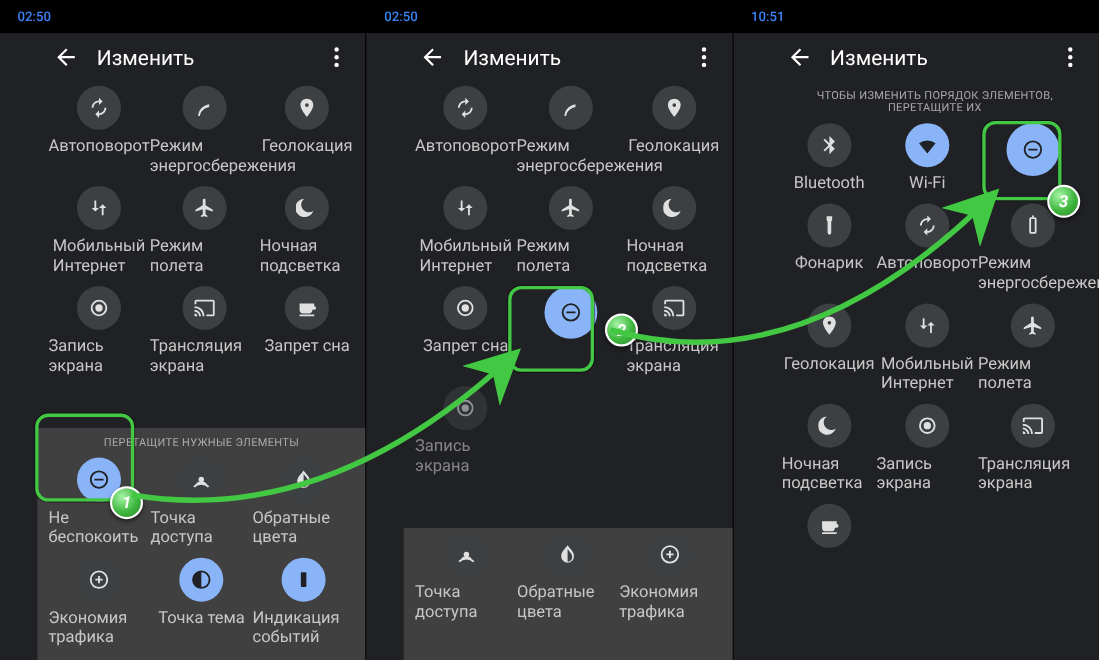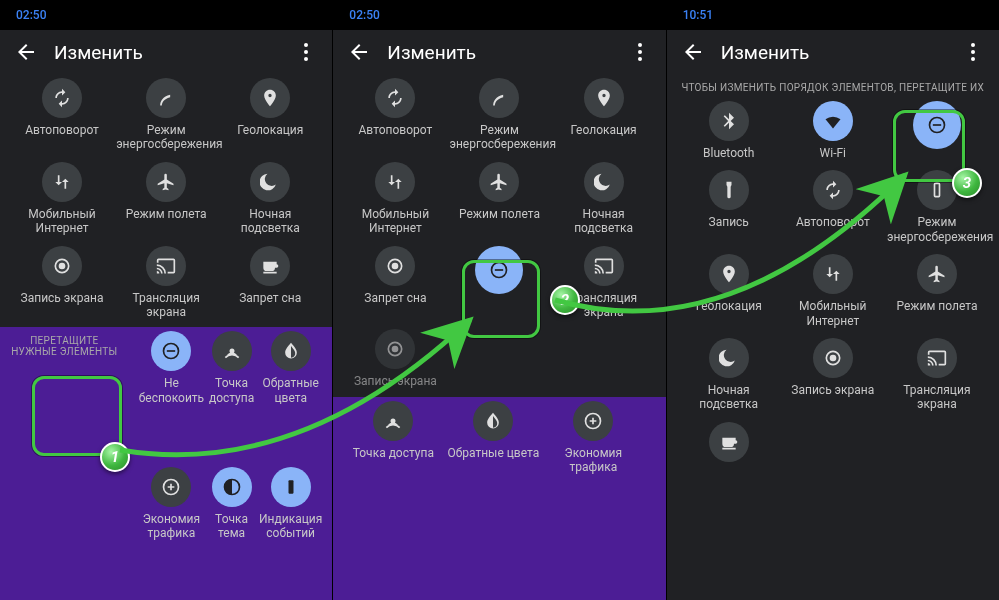--- a/index.html
+++ b/index.html
@@ -29,20 +29,21 @@
     color: #3b82f6;
     font-size: 12px;
     font-weight: 500;
   }
   .panel {
     background: #202124;
     flex: 1;
     display: flex;
     flex-direction: column;
     border-radius: 0;
+    padding-left: 34px;
   }
   .header {
     display: flex;
     align-items: center;
     padding: 10px 14px;
     gap: 16px;
   }
   .back-arrow, .menu-dots {
     width: 24px;
     height: 24px;
@@ -89,32 +90,32 @@
     align-items: center;
     justify-content: center;
     color: #e0e0e0;
   }
   .tile-icon.active {
     background: #8ab4f8;
     color: #202124;
   }
   .tile-icon svg { width: 20px; height: 20px; }
   .tile-label {
-    font-size: 12px;
+    font-size: 15px;
     color: #c7c7c7;
-    text-align: center;
     line-height: 1.2;
     max-width: 100px;
     white-space: pre-line;
   }
   .lower-panel {
-    background: #4c1d95;
+    background: #404040;
     flex: 1;
     display: flex;
-    flex-direction: row;
+    flex-direction: column;
+    margin-top: 40px;
   }
   .highlight-box {
     position: absolute;
     border: 3px solid #42c842;
     border-radius: 12px;
     pointer-events: none;
     box-shadow: 0 0 0 1px rgba(0,0,0,.4);
   }
   .step-badge {
     position: absolute;
@@ -495,21 +496,21 @@
             </svg>
           </span>
         </div>
 
       <div class="tile">
           <span class="tile-icon">
             <svg viewBox="0 0 24 24" fill="currentColor">
               <path d="M9 2h6v4l-1 2v12a2 2 0 01-4 0V8L9 6V2z"></path>
             </svg>
           </span>
-          <span class="tile-label">Запись</span>
+          <span class="tile-label">Фонарик</span>
         </div>
       <div class="tile">
           <span class="tile-icon">
             <svg viewBox="0 0 24 24" fill="currentColor">
               <path d="M12 6v3l4-4-4-4v3C7.6 4 4 7.6 4 12h2c0-3.3 2.7-6 6-6zm6 6c0 3.3-2.7 6-6 6v-3l-4 4 4 4v-3c4.4 0 8-3.6 8-8h-2z"></path>
             </svg>
           </span>
           <span class="tile-label">Автоповорот</span>
         </div>
       <div class="tile">

